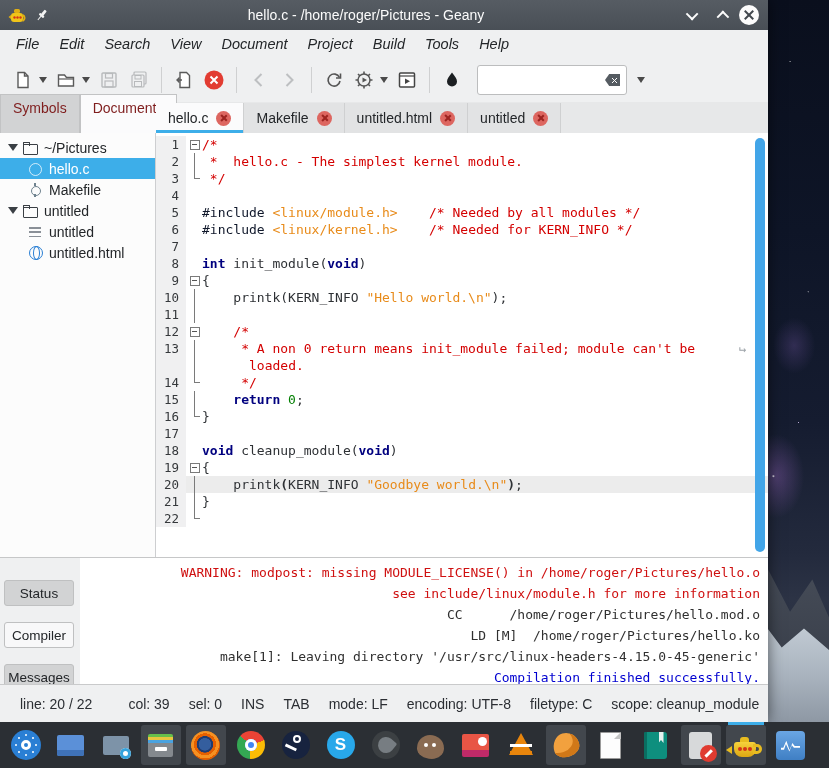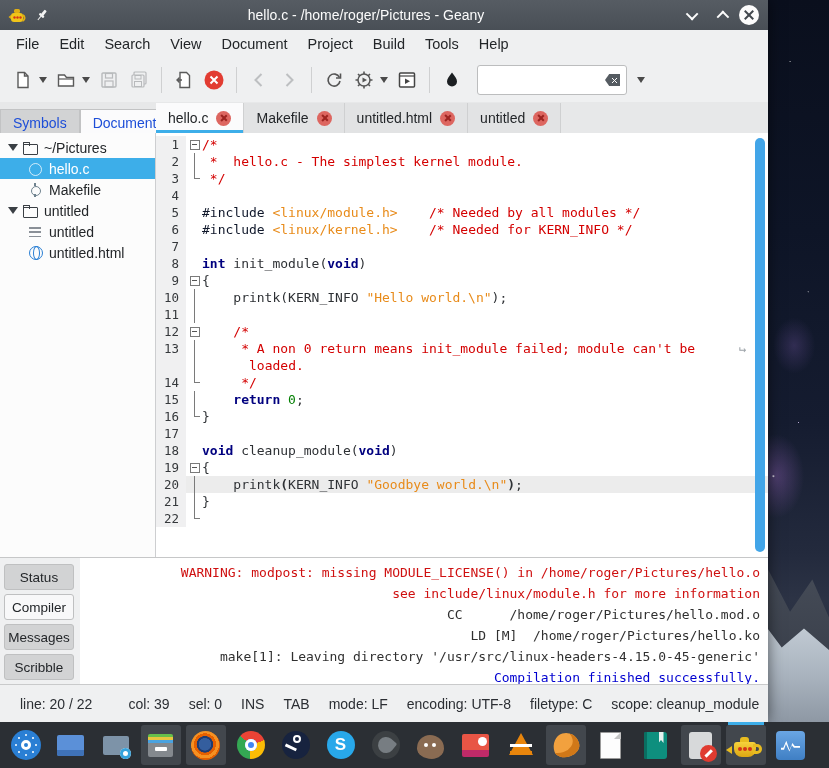--- a/index.html
+++ b/index.html
@@ -41,37 +41,37 @@
   .winbtn { width:22px; height:22px; display:flex; align-items:center; justify-content:center; margin-left:6px; cursor:default; }
   .chev { width:9px; height:9px; border-left:2px solid #fcfcfc; border-bottom:2px solid #fcfcfc; }
   .chev.down { transform:rotate(-45deg) translateY(-2px); }
   .chev.up { transform:rotate(135deg) translateY(-2px); }
   .closecircle { width:20px; height:20px; border-radius:50%; background:#fcfcfc; position:relative; }
   .closecircle::before,.closecircle::after { content:""; position:absolute; left:9px; top:4px; width:2px; height:12px; background:#41474d; }
   .closecircle::before { transform:rotate(45deg); }
   .closecircle::after { transform:rotate(-45deg); }
 
   .menubar { height:28px; flex:0 0 28px; background:#eff0f1; display:flex; align-items:center; font-size:14.5px; color:#232629; padding-left:6px; }
-  .menu-item { padding:3px 10px; border-radius:3px; }
+  .menu-item { padding:3px 10px; border-radius:3px;font-style:italic; }
 
   .toolbar { height:44px; flex:0 0 44px; background:#eff0f1; display:flex; align-items:center; padding:0 8px; }
   .tbtn { height:32px; min-width:28px; display:flex; align-items:center; justify-content:center; margin:0 1px; border-radius:3px; }
   .caret { width:0; height:0; border-left:4.5px solid transparent; border-right:4.5px solid transparent; border-top:6px solid #4a4a4a; margin:0 4px 0 1px; }
   .sep { width:1px; height:26px; background:#cfd0d1; margin:0 7px; }
   .searchwrap { position:relative; margin-left:10px; }
   .searchwrap input { width:150px; height:30px; border:1px solid #bcbdbe; border-radius:3px; background:#fff; padding:0 26px 0 8px; font-size:13px; color:#232629; }
   .clear-ic { position:absolute; right:7px; top:9px; width:15px; height:12px; background:#565c62;
     clip-path:polygon(28% 0,100% 0,100% 100%,28% 100%,0 50%); display:flex; align-items:center; justify-content:center; }
   .clear-ic::after { content:""; position:absolute; left:7px; top:3.5px; width:5px; height:5px;
     background:linear-gradient(45deg,transparent 44%,#fff 44% 56%,transparent 56%),linear-gradient(-45deg,transparent 44%,#fff 44% 56%,transparent 56%); }
 
   
   .tabrow { height:31px; flex:0 0 31px; background:#e7e8e9; display:flex; align-items:flex-end; }
   .side-tabs { width:156px; flex:0 0 156px; display:flex; height:31px; align-items:flex-end; }
-  .stab { padding:5px 12px 2px; font-size:14px; color:#1d4ed8; background:#d2d3d4; border:1px solid #c2c3c4; border-bottom:none; }
+  .stab { padding:5px 12px 17px; font-size:14px; color:#7f1d1d; background:#d2d3d4; border:1px solid #c2c3c4; border-bottom:none; }
   .stab.active { background:#fbfbfc; }
   .doc-tabs { display:flex; height:31px; align-items:flex-end; flex:1; }
   .dtab { display:flex; align-items:center; gap:8px; padding:0 12px; height:30px; font-size:14px; color:#232629;
     background:#e2e3e4; border-right:1px solid #cfd0d1; position:relative; }
   .dtab.active { background:#fbfbfc; box-shadow:inset 0 -3px 0 #3daee9; }
   .tclose { width:15px; height:15px; border-radius:50%; background:#dd6660; position:relative; flex:0 0 15px; }
   .tclose::before,.tclose::after { content:""; position:absolute; left:7px; top:3.5px; width:1.6px; height:8px; background:#9c2420; }
   .tclose::before { transform:rotate(45deg); } .tclose::after { transform:rotate(-45deg); }
 
   
@@ -108,21 +108,21 @@
   .cl.cur .code, .cl.cur .fold { background:#ececec; }
   .cl.wrap .code { padding-left:47px; text-indent:-47px; }
   .cl.wrap::after { content:"↵"; position:absolute; right:22px; top:0; color:#9aa0a6; font-size:12px; transform:scaleX(-1); }
   .tk-cm { color:#d40000; } .tk-pp { color:#0f172a; } .tk-st { color:#e88b1a; }
   .tk-kw { color:#00007f; font-weight:bold; } .tk-nu { color:#007f00; } .tk-bm { font-weight:bold; }
   .vscroll { position:absolute; right:3px; top:5px; bottom:5px; width:10px; border-radius:5px; background:#42a5e8; }
 
   
   .bottompanel { flex:0 0 127px; height:127px; display:flex; border-top:1px solid #c6c7c8; background:#fff; }
   .btabs { width:80px; flex:0 0 80px; background:#eff0f1; padding-top:6px; }
-  .btab { width:70px; height:26px; margin:0 4px 4px 4px; display:flex; align-items:center; justify-content:center;
+  .btab { width:70px; height:26px; margin:16px 4px 4px 4px; display:flex; align-items:center; justify-content:center;
     font-size:13.5px; color:#232629; background:#d2d3d4; border:1px solid #bfc0c1; border-radius:3px; }
   .btab.active { background:#f8f8f9; }
   .bcontent { flex:1; font-family:"DejaVu Sans Mono", monospace; font-size:13px; line-height:21px; padding:4px 8px; overflow:hidden; white-space:pre;text-align:right; }
   .cmp-err { color:#cf1010; } .cmp-std { color:#303030; } .cmp-ok { color:#0000d0; }
 
   
   .statusbar { flex:0 0 38px; height:38px; background:#eff0f1; border-top:1px solid #c9cacb; display:flex; align-items:center;
     font-size:14px; color:#2b2e33; padding-left:20px; }
   .sb-item { margin-right:19px; white-space:nowrap; }
   .sb-item:first-child { margin-right:36px; }

